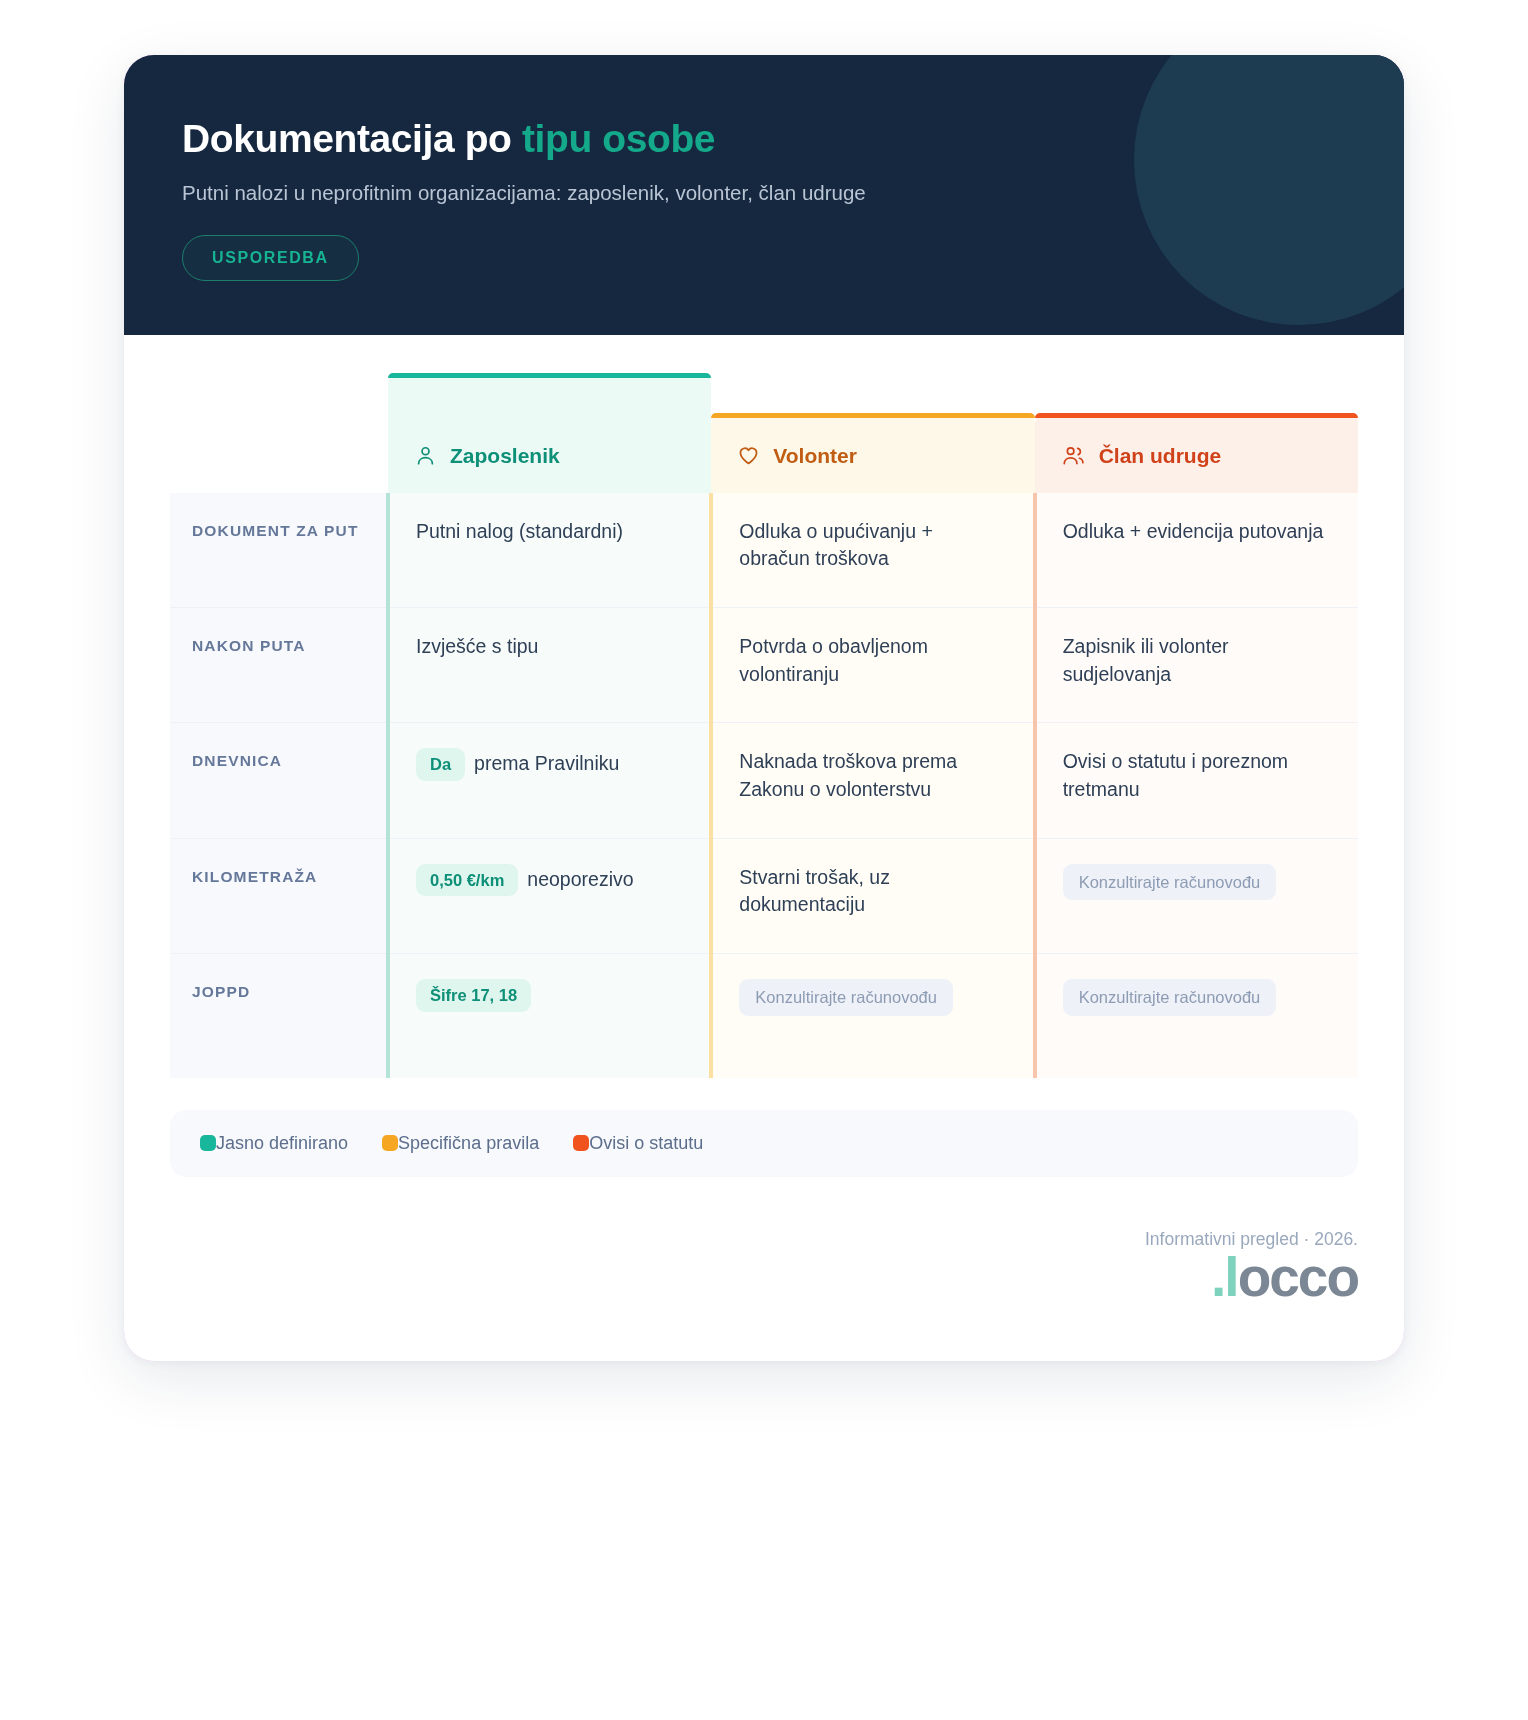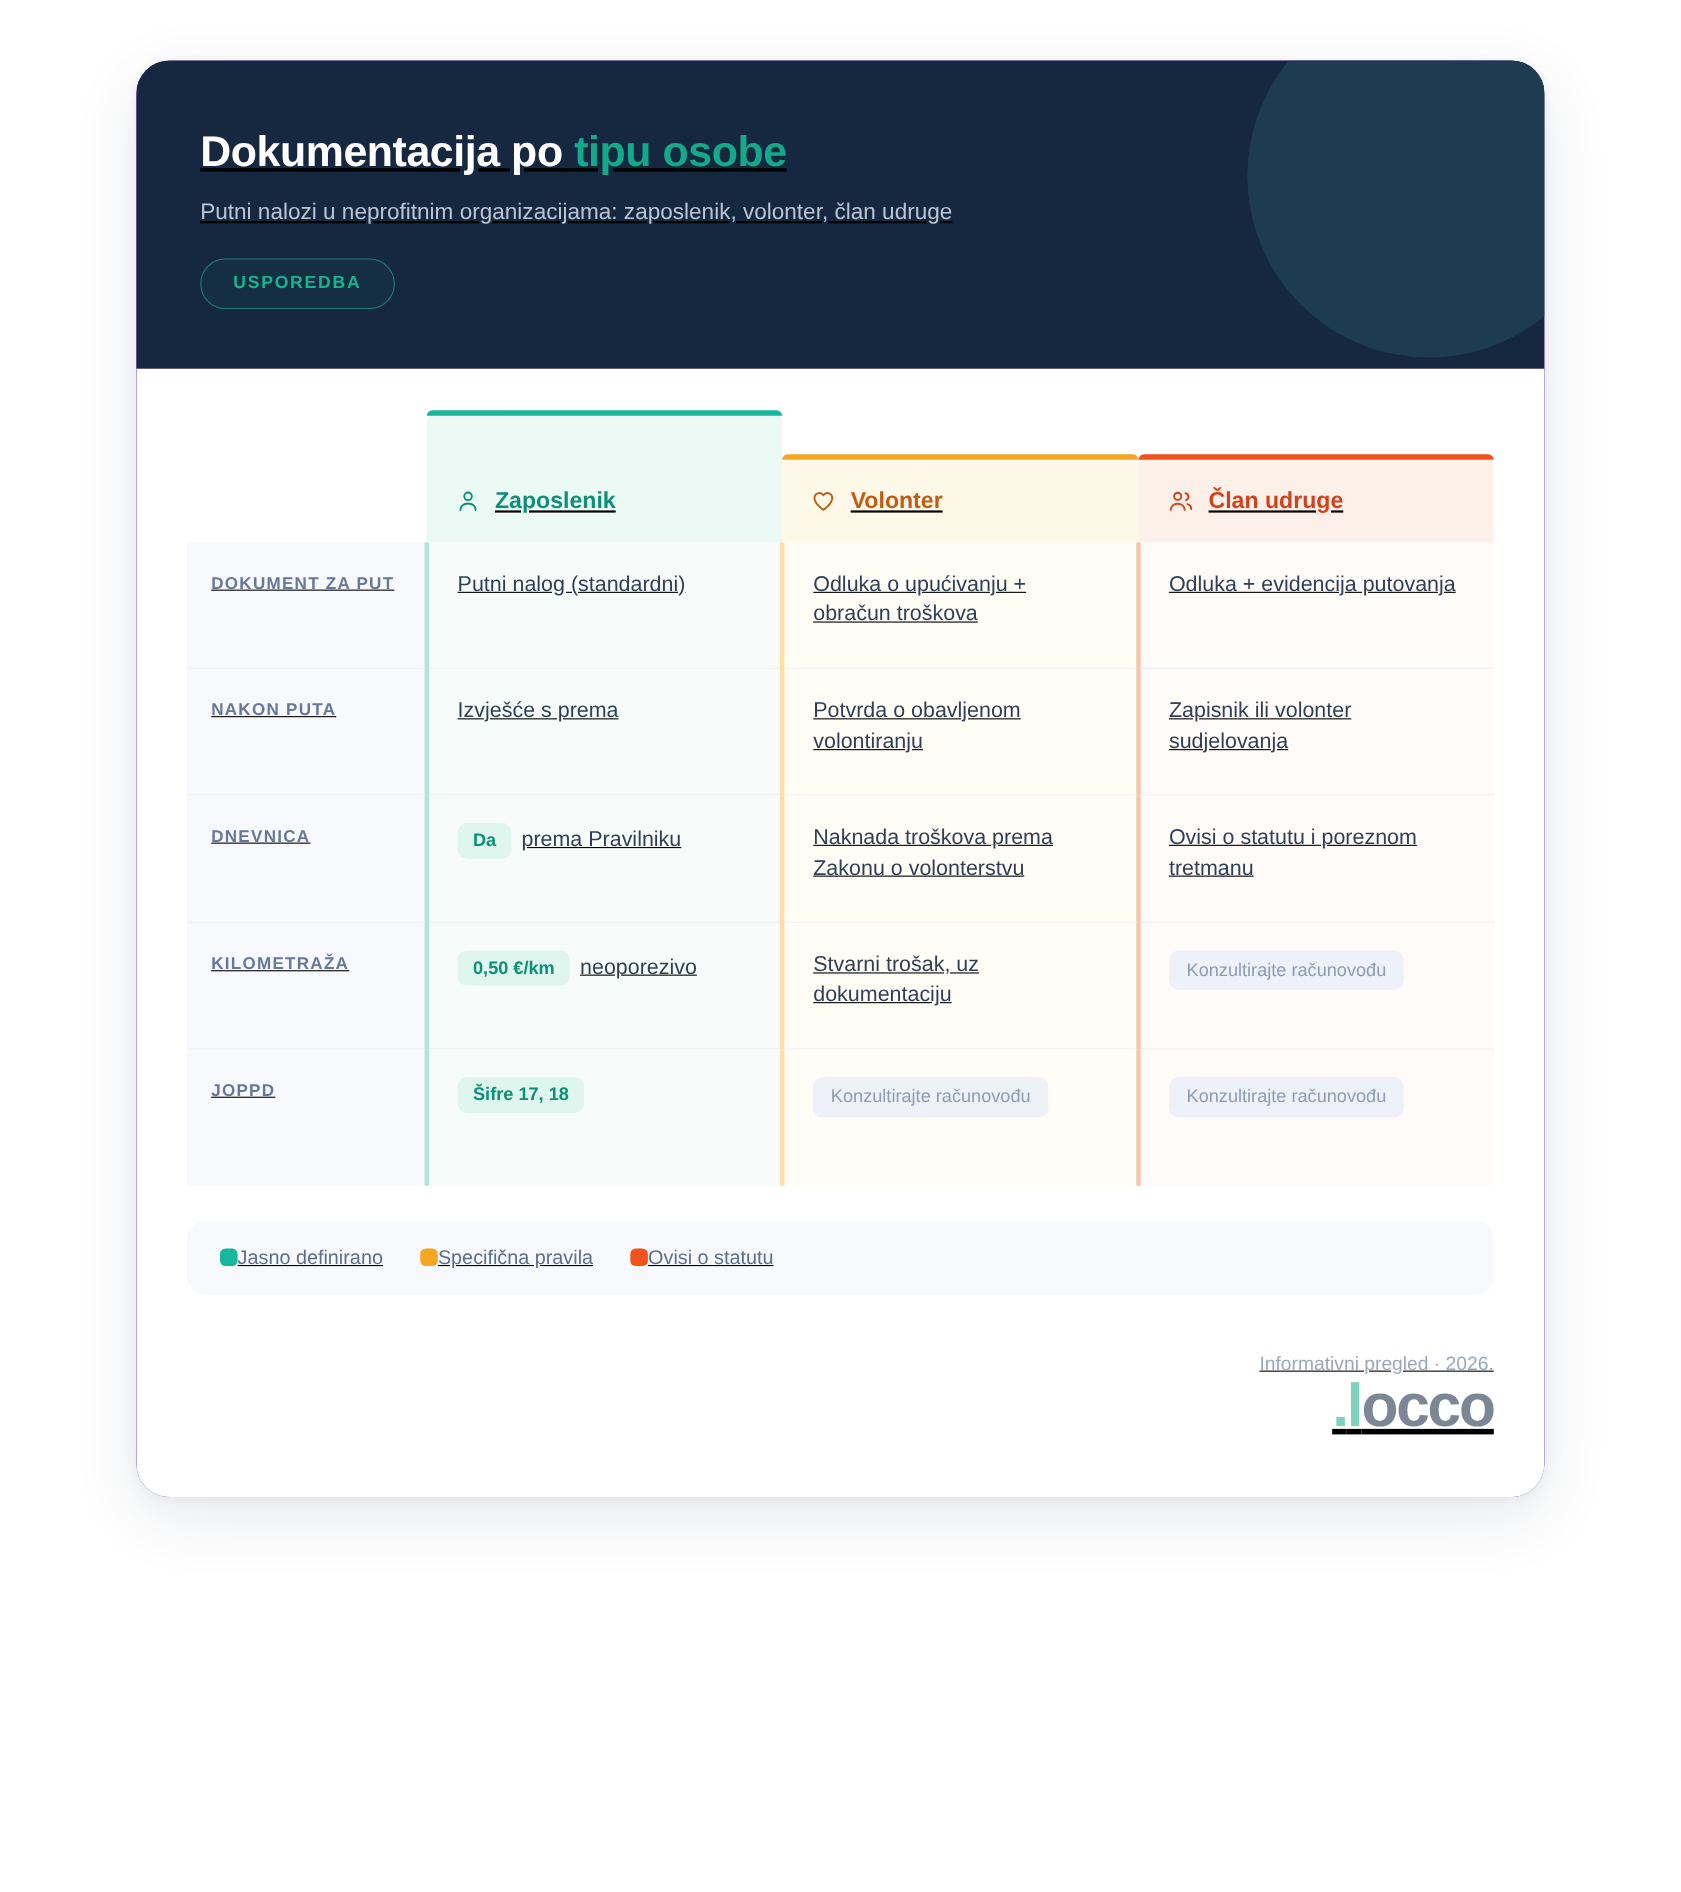--- a/index.html
+++ b/index.html
@@ -16,25 +16,24 @@
     background: #ffffff;
     display: flex;
     align-items: flex-start;
     justify-content: center;
   }
 
   .card {
     position: relative;
     width: 1280px;
     margin-top: 55px;
-    background: #4c1d95;
+    background: #f0abfc;
     border-radius: 30px;
     box-shadow: 0 18px 60px rgba(23,42,67,0.10), 0 2px 10px rgba(23,42,67,0.05);
     overflow: hidden;
-    text-decoration: underline;
   }
 
   
   .hero {
     position: relative;
     background: #16283f;
     padding: 62px 58px 54px 58px;
     overflow: hidden;
   }
   .hero-blob {
@@ -299,21 +298,21 @@
 
             <tr>
               <td class="rowlabel">DOKUMENT ZA PUT</td>
               <td class="cell-1">Putni nalog (standardni)</td>
               <td class="cell-2">Odluka o upućivanju + obračun troškova</td>
               <td class="cell-3">Odluka + evidencija putovanja</td>
             </tr>
 
             <tr>
               <td class="rowlabel">NAKON PUTA</td>
-              <td class="cell-1">Izvješće s prema</td>
+              <td class="cell-1">Izvješće s tipu</td>
               <td class="cell-2">Potvrda o obavljenom volontiranju</td>
               <td class="cell-3">Zapisnik ili volonter sudjelovanja</td>
             </tr>
 
             <tr>
               <td class="rowlabel">DNEVNICA</td>
               <td class="cell-1"><span class="chip">Da</span><span>prema Pravilniku</span></td>
               <td class="cell-2">Naknada troškova prema Zakonu o volonterstvu</td>
               <td class="cell-3">Ovisi o statutu i poreznom tretmanu</td>
             </tr>

